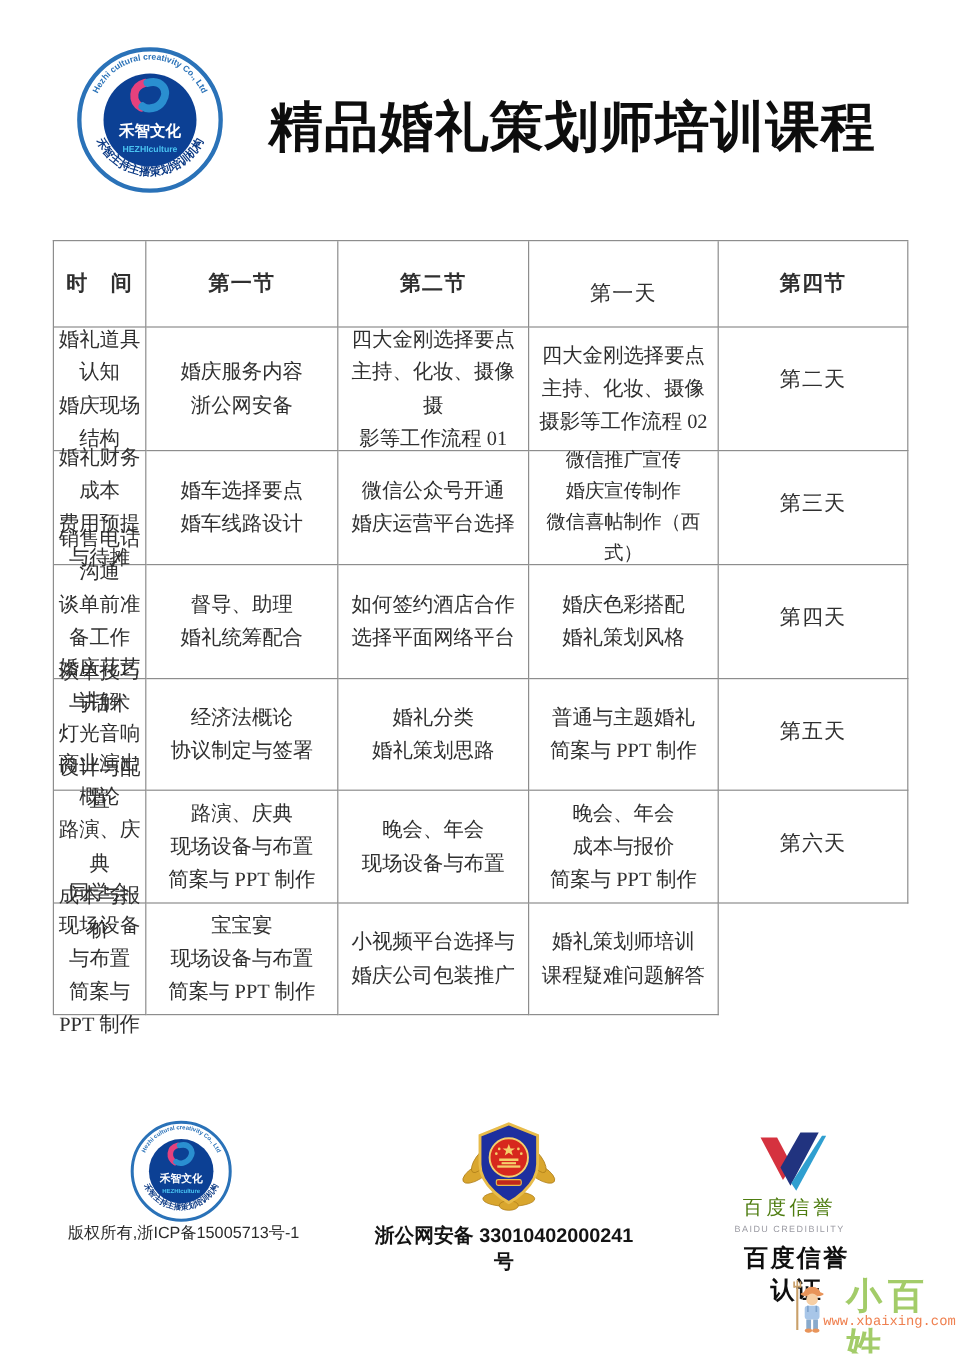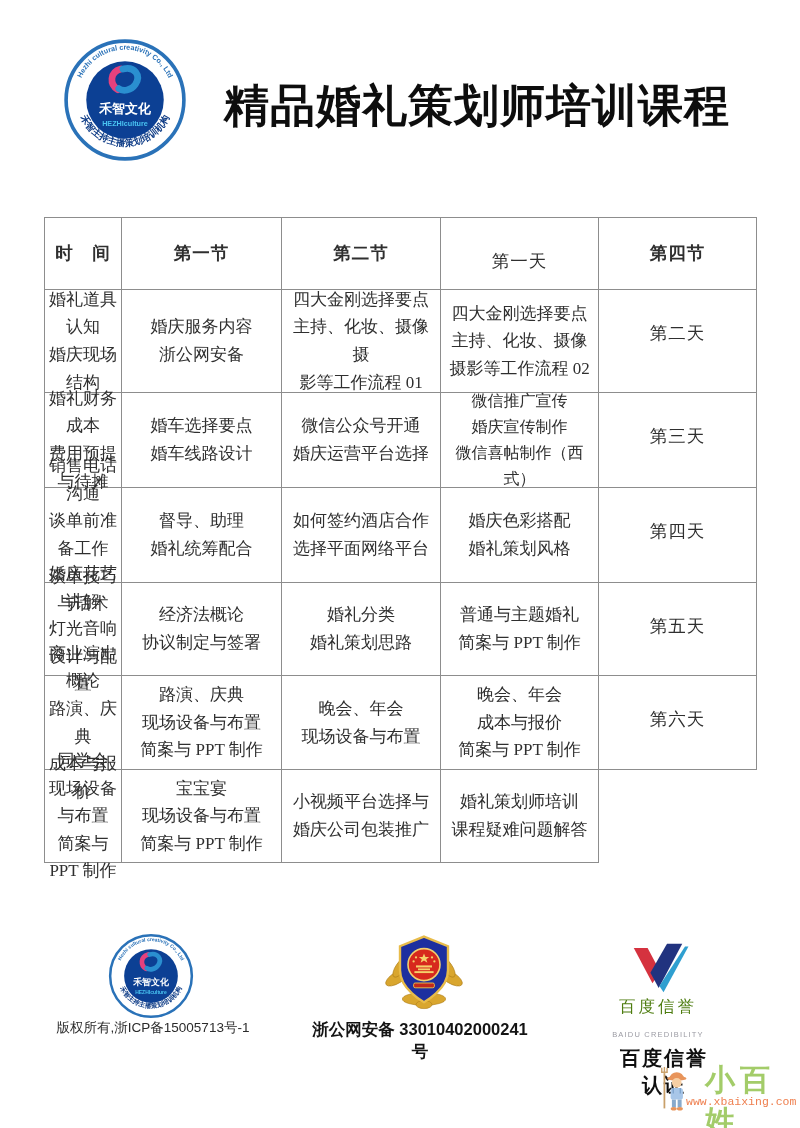--- a/index.html
+++ b/index.html
@@ -8,39 +8,39 @@
 
   
   .logo-top { position:absolute; left:63px; top:38px; width:124px; height:124px; }
   .page-title { position:absolute; left:178px; top:76px; width:552px; text-align:right;
     font-size:45px; font-weight:700; color:#0d0d0d; letter-spacing:1px; white-space:nowrap; }
 
   
   .course-table { position:absolute; left:44px; top:200px; width:713px;
     display:grid; grid-template-columns:77px 160px 159px 158px 158px;
     grid-template-rows:72px 103px 95px 95px 93px 94px 93px;
-    border-top:1px solid #8d8d8d; border-left:1px solid #8d8d8d;margin-top:17px; }
+    border-top:1px solid #8d8d8d; border-left:1px solid #8d8d8d; }
   .cell { border-right:1px solid #8d8d8d; border-bottom:1px solid #8d8d8d;
     display:flex; align-items:center; justify-content:center; text-align:center;
     white-space:pre-line; font-size:17px; line-height:1.62; color:#2f2f2f; padding:2px 3px; }
   .cell.hdr { font-weight:700; font-size:17.5px; letter-spacing:1px; }
   .cell.day { align-items:flex-start; padding-top:29px; font-size:17.5px; letter-spacing:1px; }
 
   
   .logo-bottom { position:absolute; left:108px; top:933px; width:86px; height:86px; }
   .copyright { position:absolute; left:48px; top:1019px; width:210px; text-align:center;
     font-family:"Liberation Sans","DejaVu Sans",sans-serif; font-size:13.5px; color:#2b2b2b; }
   .police-badge { position:absolute; left:374px; top:927px; width:100px; height:88px; }
   .police-text { position:absolute; left:310px; top:1019px; width:220px; text-align:center;
     font-family:"Liberation Sans","DejaVu Sans",sans-serif; font-size:16.5px; font-weight:700; color:#141414; }
   .baidu-block { position:absolute; left:598px; top:941px; width:120px; text-align:center;
     font-family:"Liberation Sans","DejaVu Sans",sans-serif; }
   .baidu-v { width:66px; height:54px; display:block; margin:0 auto; }
   .baidu-cn { font-size:16.5px; color:#4d7c0f; letter-spacing:3px; margin-top:1px; }
-  .baidu-en { font-size:7.5px; color:#9b9ba3; letter-spacing:1.2px; margin-top:12px; }
+  .baidu-en { font-size:7.5px; color:#9b9ba3; letter-spacing:1.2px; margin-top:2px; }
   .baidu-cert { font-size:20px; font-weight:700; color:#0f0f0f; letter-spacing:2px; margin-top:6px;margin-left:12px; }
 
   
   .watermark { position:absolute; left:652px; top:1060px; width:146px; height:58px; }
   .wm-cartoon { position:absolute; left:8px; top:4px; width:30px; height:50px; }
   .wm-name { position:absolute; left:40px; top:0px; font-size:30px; font-weight:700;
     color:#a3cc69; letter-spacing:5px; font-family:"Liberation Sans","DejaVu Sans",sans-serif;margin-left:13px; }
   .wm-url { position:absolute; left:34px; top:35px; font-size:11.5px; color:#ef8050;
     font-family:"Liberation Mono","DejaVu Sans Mono",monospace; }
 </style>

